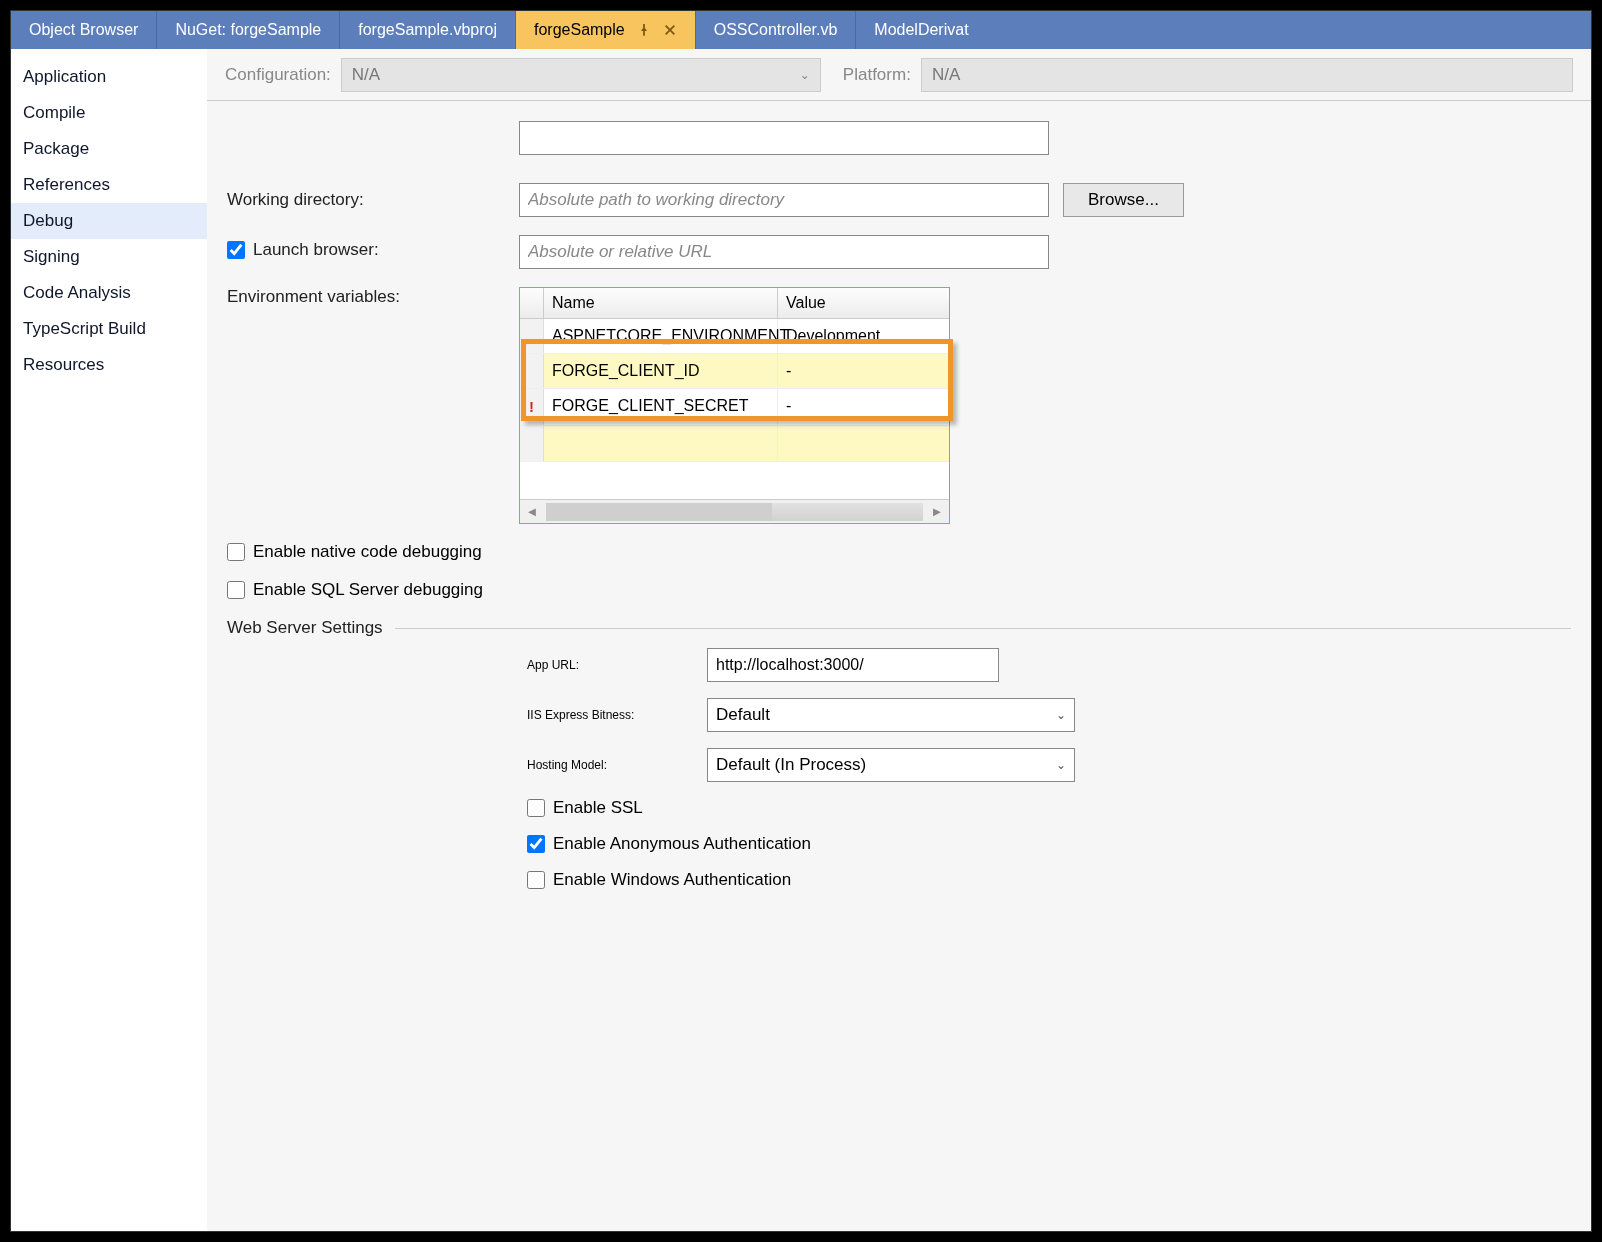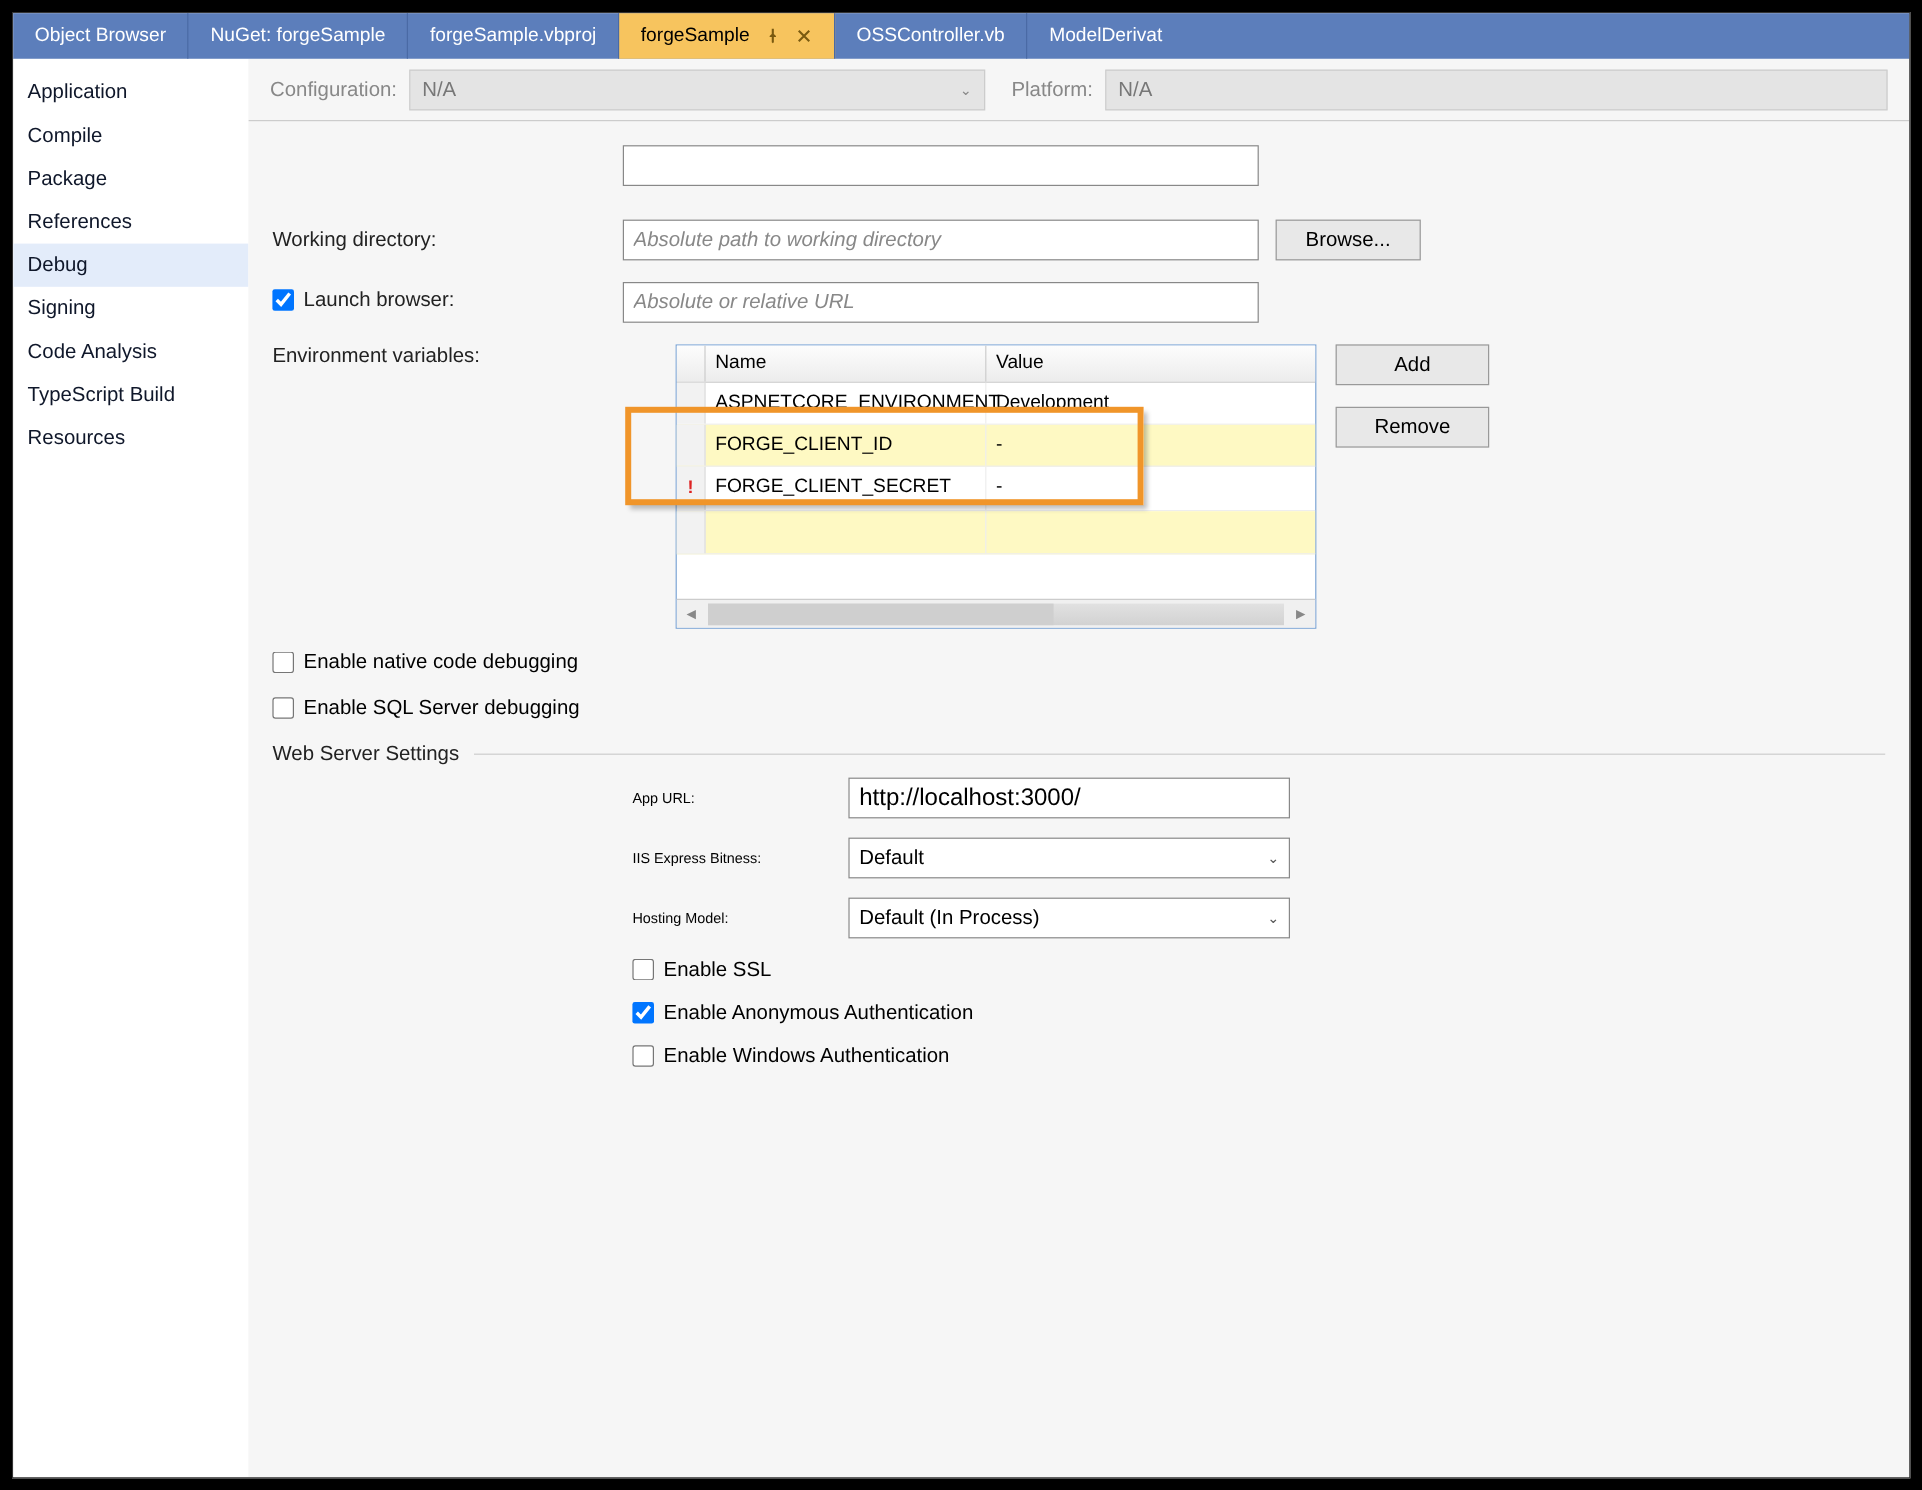--- a/index.html
+++ b/index.html
@@ -36,21 +36,21 @@
   .row .finput { flex: 1; }
   .txt { width: 530px; height: 34px; border: 1px solid #888; padding: 4px 8px; font-size: 17px; font-family: inherit; background: #fff; }
   .txt::placeholder { color: #888; font-style: italic; }
   .btn { background: #e8e8e8; border: 1px solid #999; padding: 6px 24px; font-size: 17px; font-family: inherit; cursor: pointer; min-width: 120px; }
   
   .chk { display: inline-flex; align-items: center; gap: 8px; }
   .chk input { width: 18px; height: 18px; }
   
   
   .envgrid-wrap { display: flex; align-items: flex-start; gap: 16px; }
-  .envgrid { width: 534px; border: 1px solid #7aa3d4; background: #fff; margin-left: 44px; }
+  .envgrid { width: 431px; border: 1px solid #7aa3d4; background: #fff; }
   .env-head { display: flex; background: linear-gradient(#fdfdfd,#ececec); border-bottom: 1px solid #ccc; }
   .env-head .corner { width: 24px; border-right: 1px solid #ccc; }
   .env-head .col { padding: 6px 8px; font-size: 16px; }
   .env-head .col.name { width: 234px; border-right: 1px solid #ccc; }
   .env-head .col.val { flex: 1; }
   .env-row { display: flex; border-bottom: 1px solid #eee; }
   .env-row .gutter { width: 24px; background: #f2f2f2; border-right: 1px solid #ddd; }
   .env-row.err .gutter { color: #d22; text-align:center; font-weight:bold; font-size:15px; line-height:36px;}
   .env-row .cell { padding: 8px 8px; font-size: 16px; }
   .env-row .cell.name { width: 234px; border-right: 1px solid #eee; }
@@ -67,21 +67,21 @@
   .envbtns { display: flex; flex-direction: column; gap: 18px; }
   .envbtns .btn { width: 128px; }
   
   .section-title { font-size: 17px; color: #222; margin: 16px 0 10px 0; display:flex; align-items:center; gap:12px;text-align:center;}
   .section-title .hr { flex:1; border-bottom:1px solid #ccc; }
   
   .subform { padding-left: 300px; }
   .subrow { display: flex; align-items: center; margin-bottom: 16px; }
   .subrow .slabel { width: 180px; font-size: 12px; }
   .sel2 { width: 368px; height: 34px; border: 1px solid #888; padding: 8px 8px; font-size: 17px; background: #fff; display:flex; align-items:center; justify-content:space-between; cursor:pointer;}
-  .txt2 { width: 368px; height: 34px; border: 1px solid #888; padding: 4px 8px; font-size: 20px; background:#fff; font-family:inherit;}
+  .txt2 { width: 292px; height: 34px; border: 1px solid #888; padding: 4px 8px; font-size: 16px; background:#fff; font-family:inherit;}
 </style>
 </head>
 <body>
 
 <div class="window">
 
   <div class="tabbar">
     <div class="tab">
         <span>Object Browser</span>
       </div>
@@ -199,24 +199,20 @@
                 </div>
               </div>
               <div class="env-scrollbar">
                 <div class="arrow">◄</div>
                 <div class="track">
                     <div class="track-half"></div>
                   </div>
                 <div class="arrow">►</div>
               </div>
             </div>
-            <div class="envbtns">
-              <button class="btn">Add</button>
-              <button class="btn">Remove</button>
-            </div>
           </div>
         </div>
 
         <div class="highlight-box" style="left:314px; top:290px; width:432px; height:82px;"></div>
 
         <div class="row" style="margin-top:6px;">
           <label class="chk">
             <input type="checkbox" style="">
             <span>Enable native code debugging</span>
           </label>

